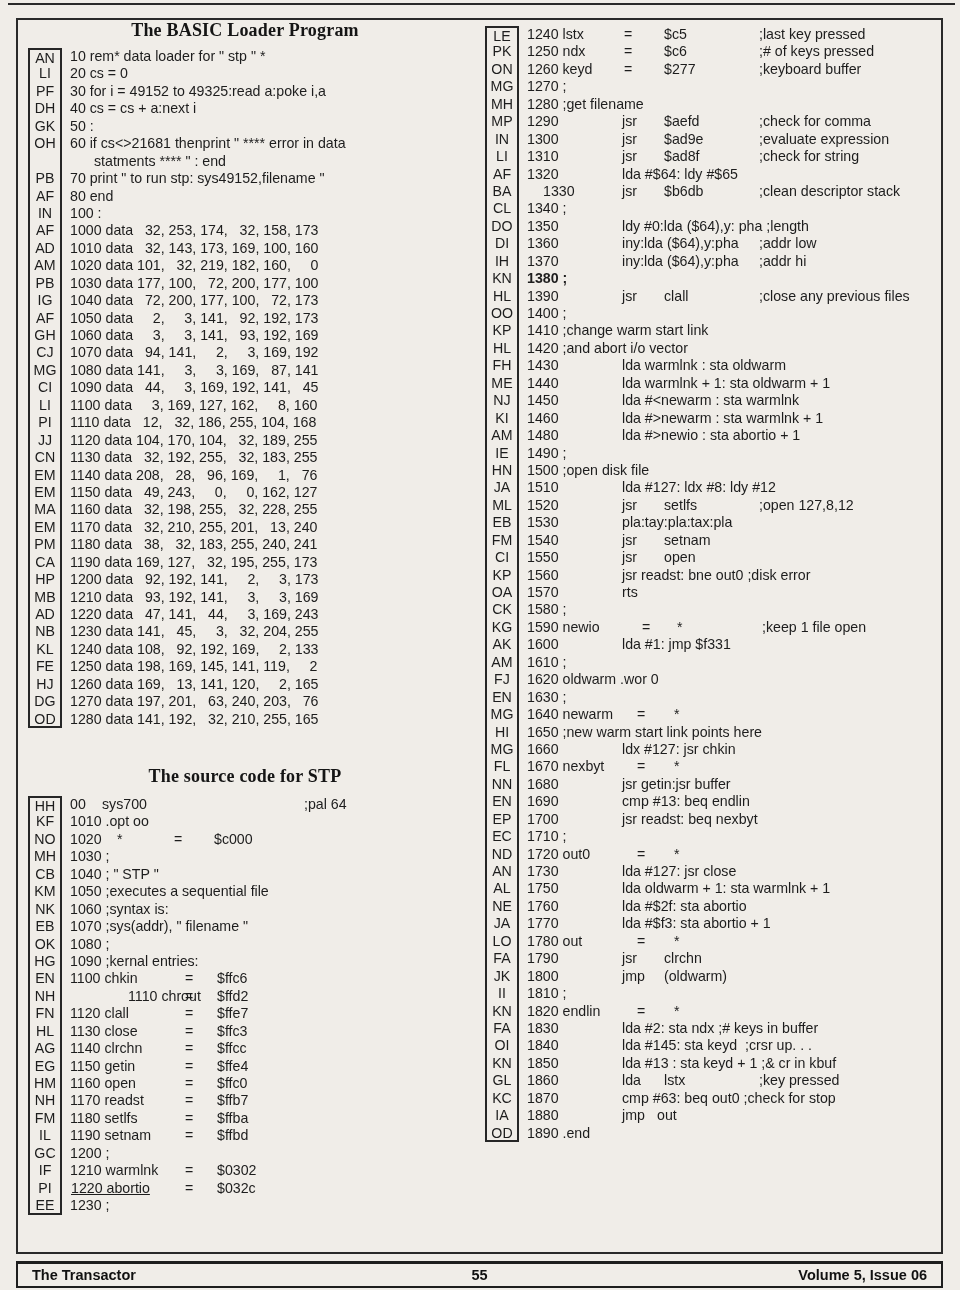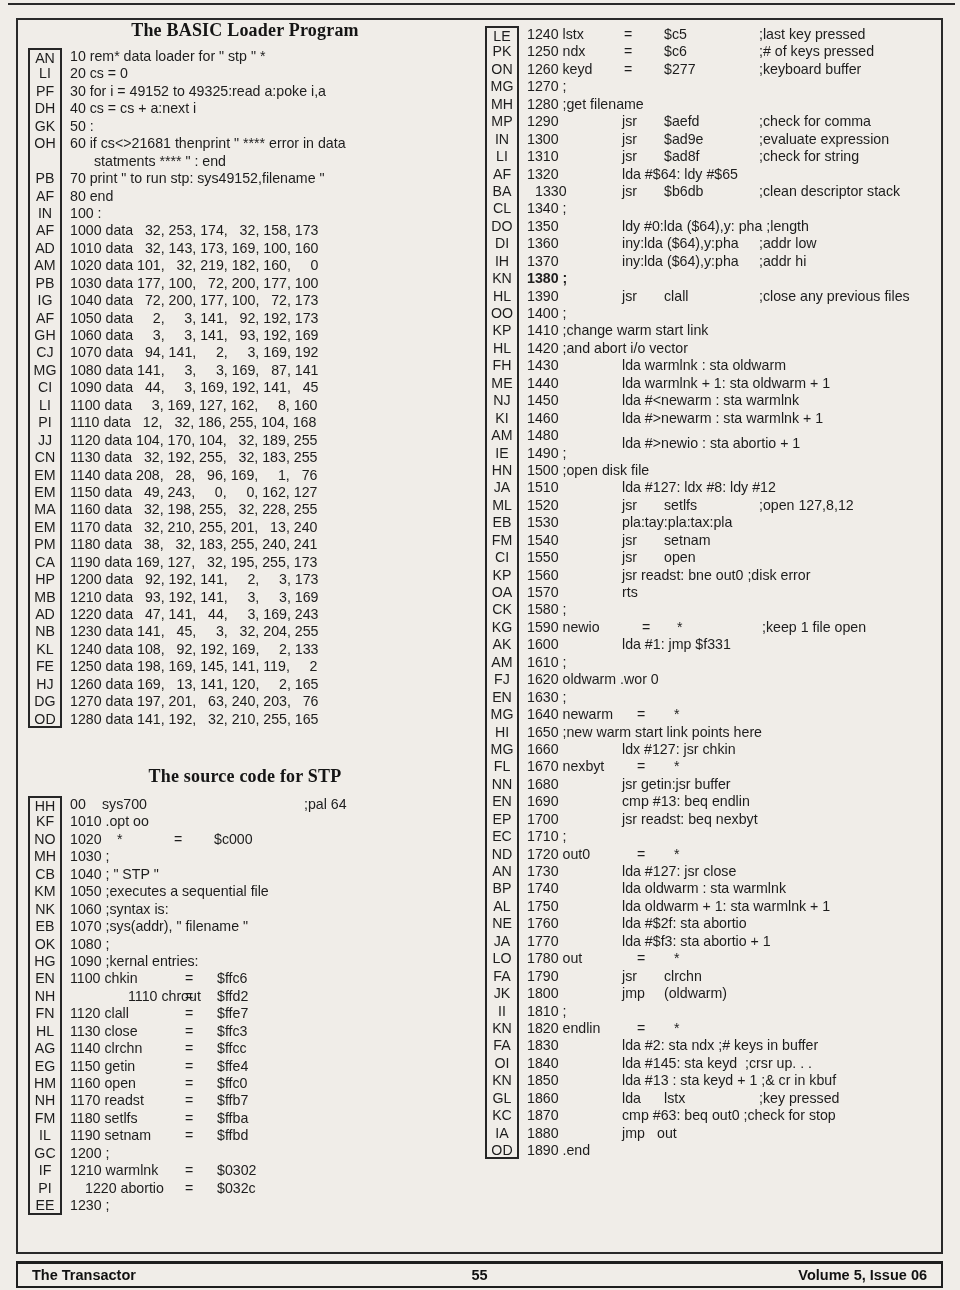--- a/index.html
+++ b/index.html
@@ -446,21 +446,21 @@
         <span class="cs">IF</span>
         <span class="code">
           <span class="frag" style="left: 0px;">1210 warmlnk</span>
           <span class="frag" style="left: 115px;">=</span>
           <span class="frag" style="left: 147px;">$0302</span>
         </span>
       </div>
       <div class="row">
         <span class="cs">PI</span>
         <span class="code">
-          <span class="frag" style="left: 15px;">1220 abortio</span>
+          <span class="frag" style="left: 1px; text-decoration: underline;">1220 abortio</span>
           <span class="frag" style="left: 115px;">=</span>
           <span class="frag" style="left: 147px;">$032c</span>
         </span>
       </div>
       <div class="row">
         <span class="cs">EE</span>
         <span class="code">
           <span class="frag" style="left: 0px;">1230 ;</span>
         </span>
       </div>
@@ -536,21 +536,21 @@
       <div class="row">
         <span class="cs">AF</span>
         <span class="code">
           <span class="frag" style="left: 0px;">1320</span>
           <span class="frag" style="left: 95px;">lda #$64: ldy #$65</span>
         </span>
       </div>
       <div class="row">
         <span class="cs">BA</span>
         <span class="code">
-          <span class="frag" style="left: 8px;">1330</span>
+          <span class="frag" style="left: 16px;">1330</span>
           <span class="frag" style="left: 95px;">jsr</span>
           <span class="frag" style="left: 137px;">$b6db</span>
           <span class="frag" style="left: 232px;">;clean descriptor stack</span>
         </span>
       </div>
       <div class="row">
         <span class="cs">CL</span>
         <span class="code">
           <span class="frag" style="left: 0px;">1340 ;</span>
         </span>
@@ -636,21 +636,21 @@
         <span class="cs">KI</span>
         <span class="code">
           <span class="frag" style="left: 0px;">1460</span>
           <span class="frag" style="left: 95px;">lda #&gt;newarm : sta warmlnk + 1</span>
         </span>
       </div>
       <div class="row">
         <span class="cs">AM</span>
         <span class="code">
           <span class="frag" style="left: 0px;">1480</span>
-          <span class="frag" style="left: 95px; margin-top: 8px;">lda #&gt;newio : sta abortio + 1</span>
+          <span class="frag" style="left: 95px;">lda #&gt;newio : sta abortio + 1</span>
         </span>
       </div>
       <div class="row">
         <span class="cs">IE</span>
         <span class="code">
           <span class="frag" style="left: 0px;">1490 ;</span>
         </span>
       </div>
       <div class="row">
         <span class="cs">HN</span>
@@ -813,27 +813,20 @@
           <span class="frag" style="left: 0px;">1720 out0</span>
           <span class="frag" style="left: 110px;">=</span>
           <span class="frag" style="left: 147px;">*</span>
         </span>
       </div>
       <div class="row">
         <span class="cs">AN</span>
         <span class="code">
           <span class="frag" style="left: 0px;">1730</span>
           <span class="frag" style="left: 95px;">lda #127: jsr close</span>
-        </span>
-      </div>
-      <div class="row">
-        <span class="cs">BP</span>
-        <span class="code">
-          <span class="frag" style="left: 0px;">1740</span>
-          <span class="frag" style="left: 95px;">lda oldwarm : sta warmlnk</span>
         </span>
       </div>
       <div class="row">
         <span class="cs">AL</span>
         <span class="code">
           <span class="frag" style="left: 0px;">1750</span>
           <span class="frag" style="left: 95px;">lda oldwarm + 1: sta warmlnk + 1</span>
         </span>
       </div>
       <div class="row">

